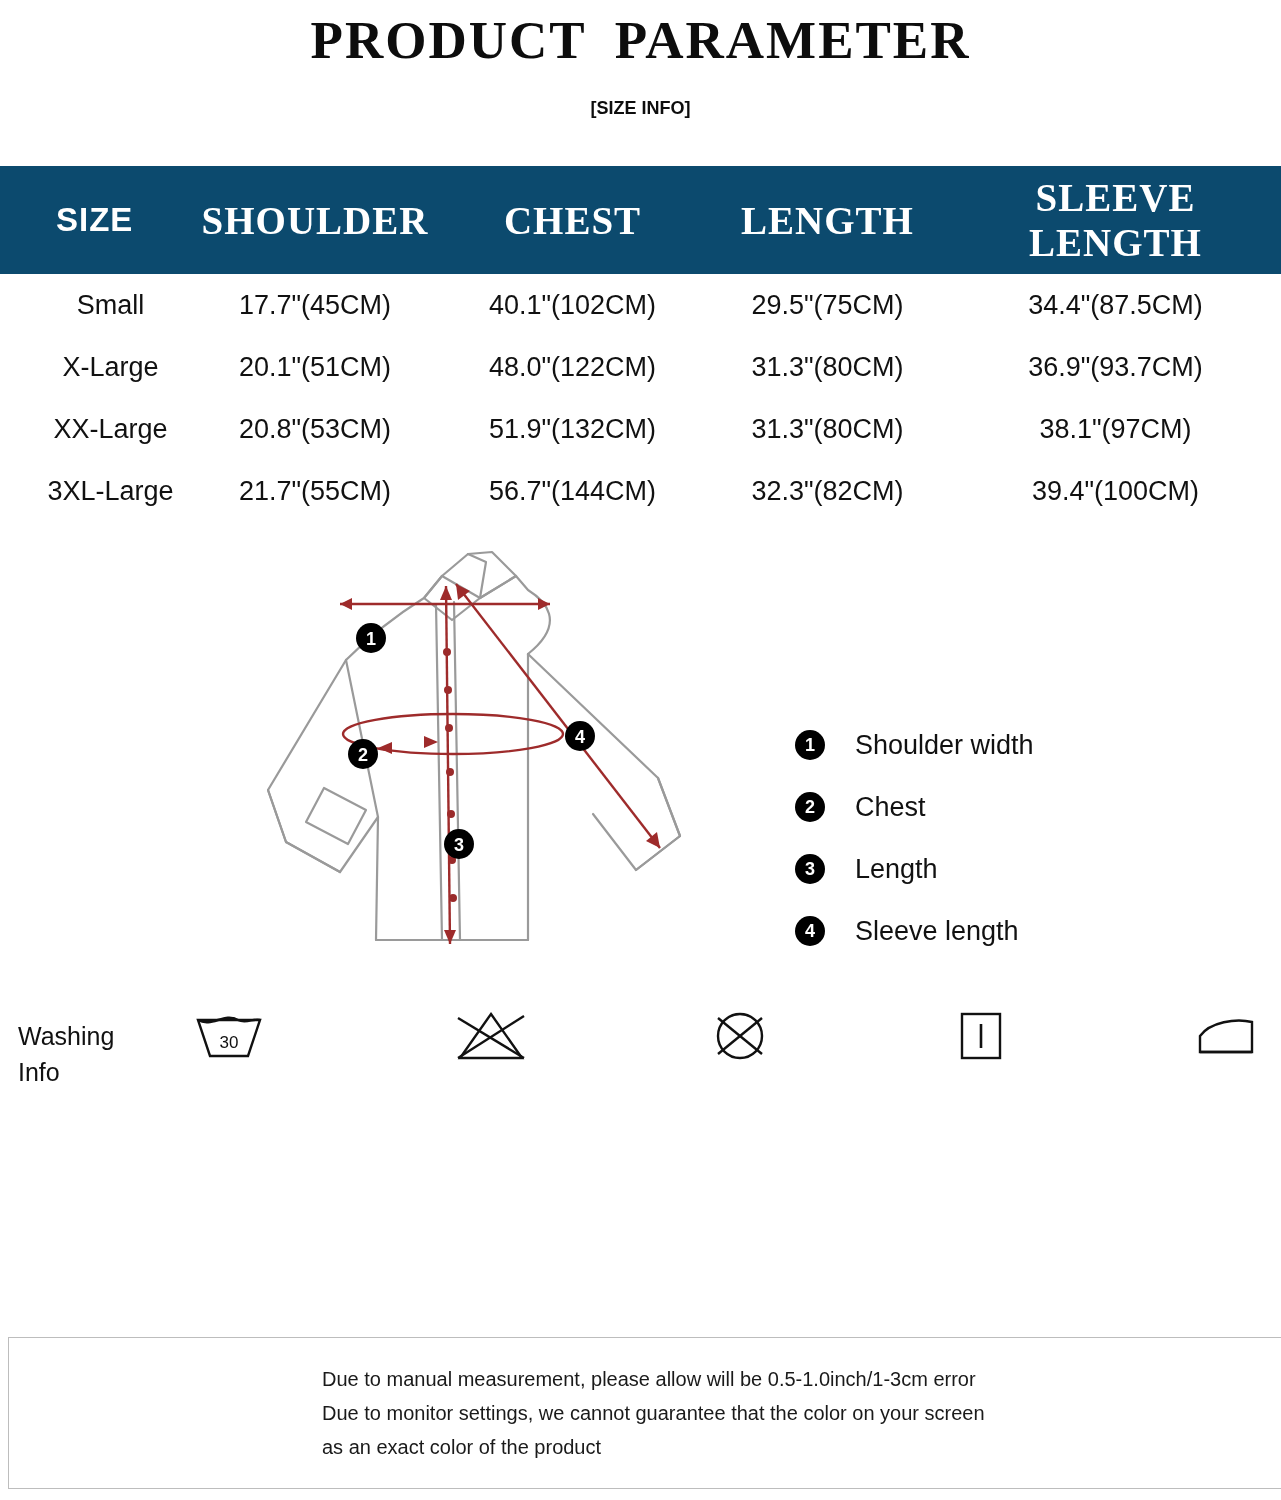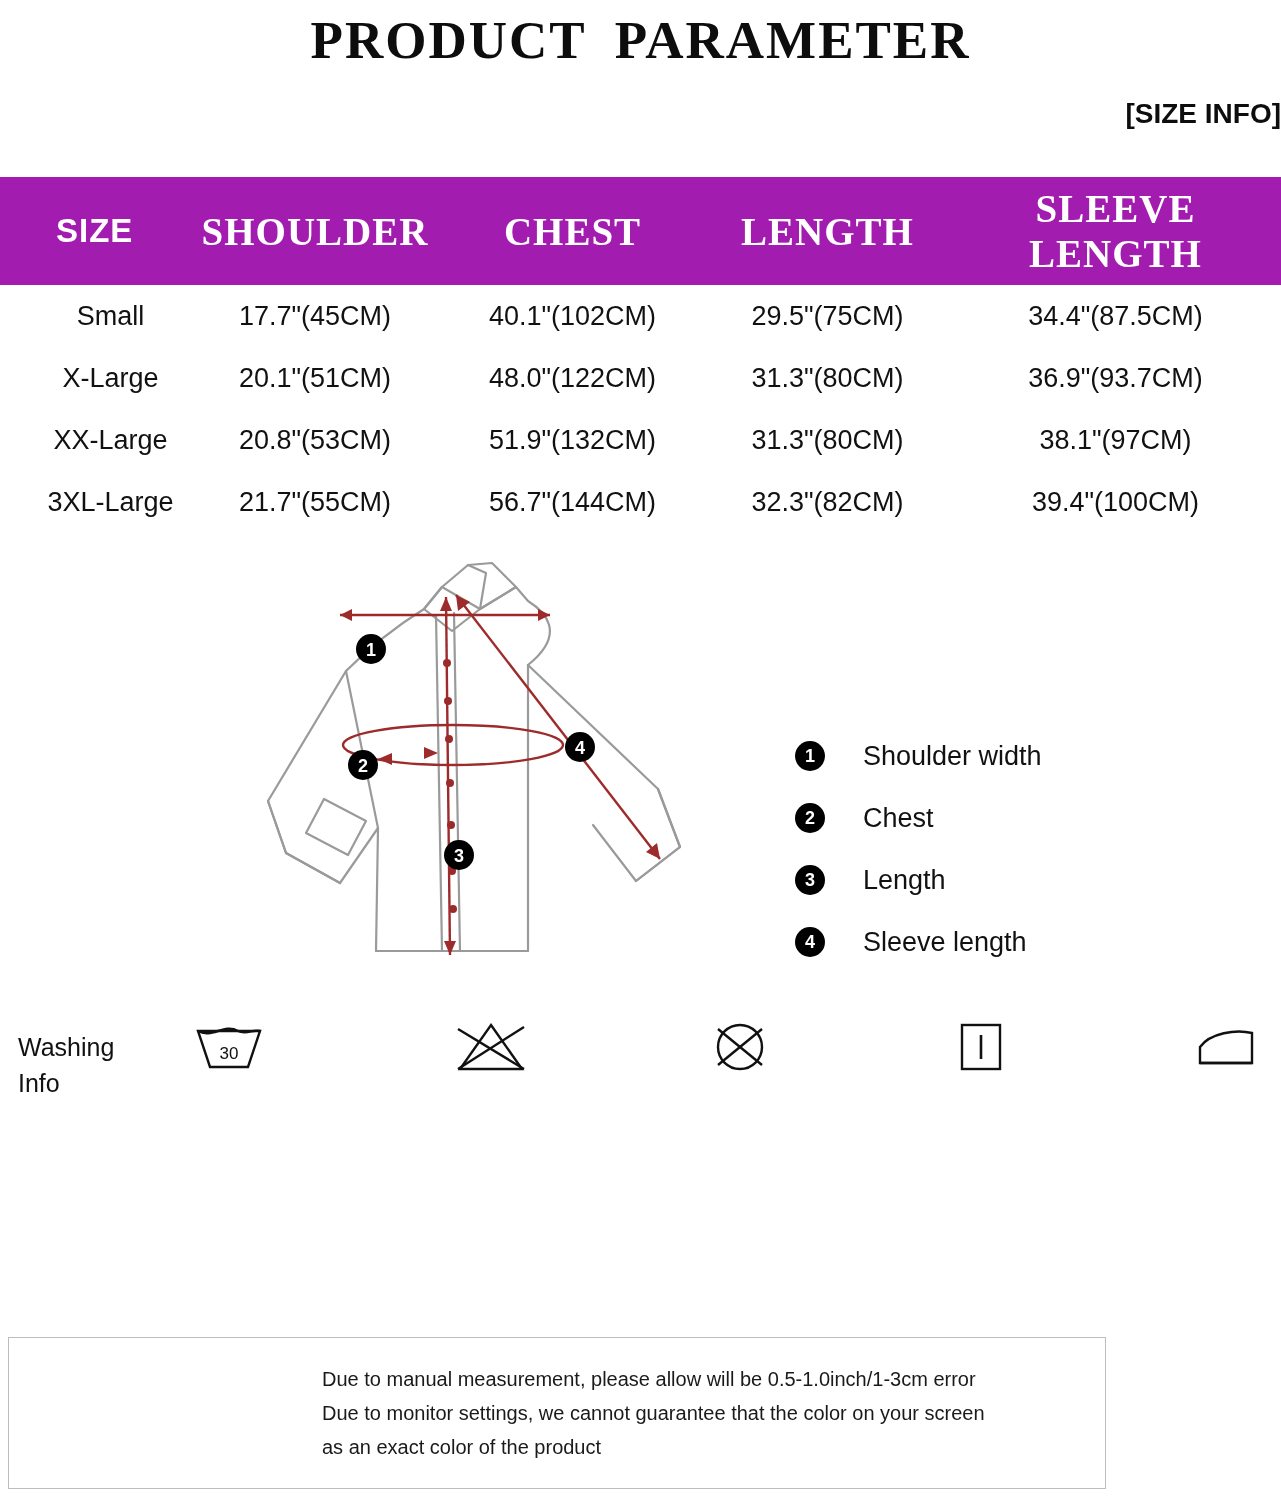--- a/index.html
+++ b/index.html
@@ -27,37 +27,37 @@
     font-family: Liberation Serif, serif;
     font-weight: bold;
     font-size: 53px;
     letter-spacing: 2px;
     margin: 6px 0 0 0;
     padding-top: 4px;
     word-spacing: 14px;
     color: #0d0d0d;
   }
   .sub-title {
-    text-align: right;
+    text-align: center;
     font-family: "Liberation Sans", sans-serif;
     font-weight: bold;
-    font-size: 28px;
+    font-size: 18px;
     margin-top: 28px;
     color: #0d0d0d;
   }
 
   
   .size-table {
     width: 1281px;
     border-collapse: collapse;
     margin-top: 47px;
     table-layout: fixed;
   }
   .size-table thead tr {
-    background: #a21caf;
+    background: #0c4a6e;
     color: #ffffff;
     height: 108px;
   }
   .size-table thead th {
     font-family: "Liberation Serif", serif;
     font-size: 39px;
     font-weight: bold;
     letter-spacing: 1px;
     text-align: center;
     vertical-align: middle;
@@ -122,21 +122,21 @@
     color: #ffffff;
     font-size: 18px;
     font-weight: bold;
     display: flex;
     align-items: center;
     justify-content: center;
     flex: 0 0 auto;
     font-family: "Liberation Sans", sans-serif;
   }
   .legend-label {
-    margin-left: 38px;
+    margin-left: 30px;
     font-size: 27px;
     font-family: "Liberation Sans", sans-serif;
     color: #111111;
   }
 
   
   .washing-section {
     position: relative;
     height: 140px;
     margin-top: 12px;
@@ -153,21 +153,21 @@
   .wash-icon {
     position: absolute;
     top: 18px;
   }
 
   
   .note-box {
     position: absolute;
     left: 8px;
     top: 1331px;
-    width: 1098px;
+    width: 1274px;
     height: 152px;
     border: 1px solid #bdbdbd;
     box-sizing: border-box;
   }
   .note-lines {
     padding-left: 313px;
     padding-top: 24px;
   }
   .note-line {
     font-size: 20px;

